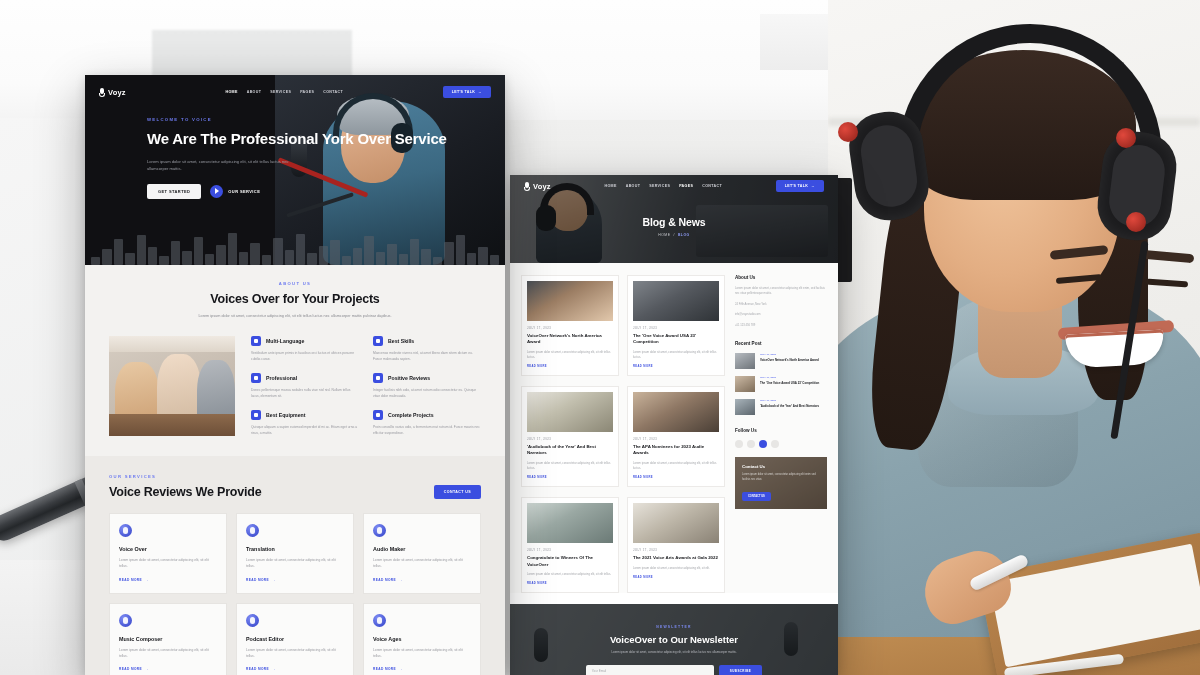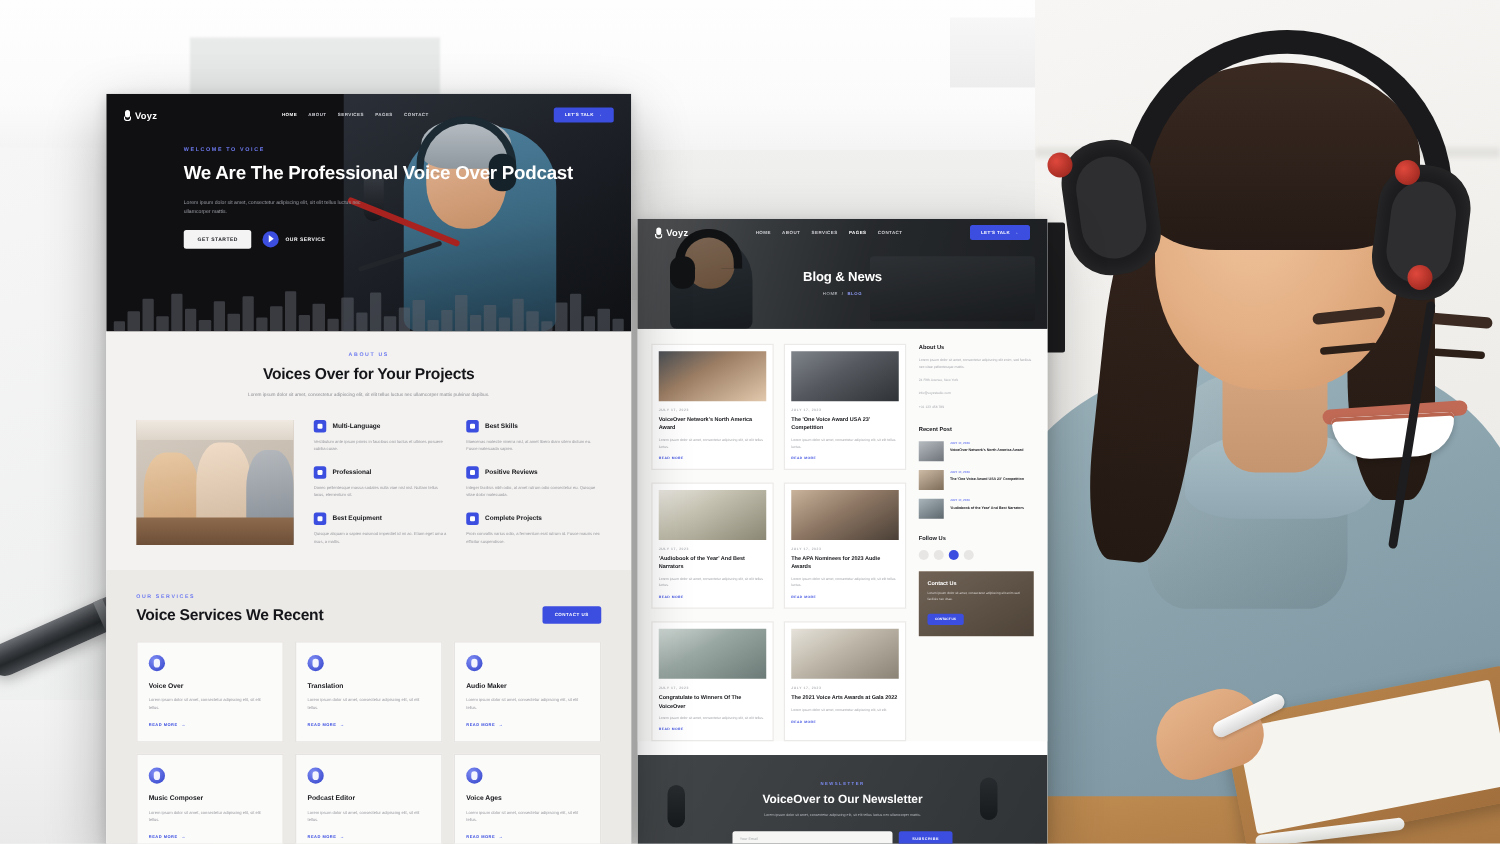--- a/index.html
+++ b/index.html
@@ -617,21 +617,21 @@
           <span>CONTACT</span>
         </div>
         <div class="m-cta">
           <span>LET'S TALK</span>
           <span>→</span>
         </div>
       </div>
 
       <div class="hero-inner">
         <div class="eyebrow">WELCOME TO VOICE</div>
-        <div class="h1">We Are The Professional Voice Over Podcast</div>
+        <div class="h1">We Are The Professional York Over Service</div>
         <div class="hero-p">Lorem ipsum dolor sit amet, consectetur adipiscing elit, sit elit tellus luctus nec ullamcorper mattis.</div>
         <div class="hero-btns">
           <div class="btn-light">GET STARTED</div>
           <div class="btn-play">
             <span class="play-circ">
                 <i></i>
               </span>
             <span>OUR SERVICE</span>
           </div>
         </div>
@@ -706,21 +706,21 @@
             <p>Proin convallis varius odio, a fermentum erat rutrum id. Fusce mauris nec efficitur suspendisse.</p>
           </div>
         </div>
       </div>
     </div>
 
     <div class="sec-serv">
       <div class="serv-head">
         <div>
           <div class="sec-eyebrow">OUR SERVICES</div>
-          <div class="sec-h2">Voice Services We Recent</div>
+          <div class="sec-h2">Voice Reviews We Provide</div>
         </div>
         <div class="btn-primary">CONTACT US</div>
       </div>
       <div class="cards">
         <div class="card">
           <div class="card-ico"></div>
           <h5>Voice Over</h5>
           <p>Lorem ipsum dolor sit amet, consectetur adipiscing elit, sit elit tellus.</p>
           <div class="readmore">
             <span>READ MORE</span>

